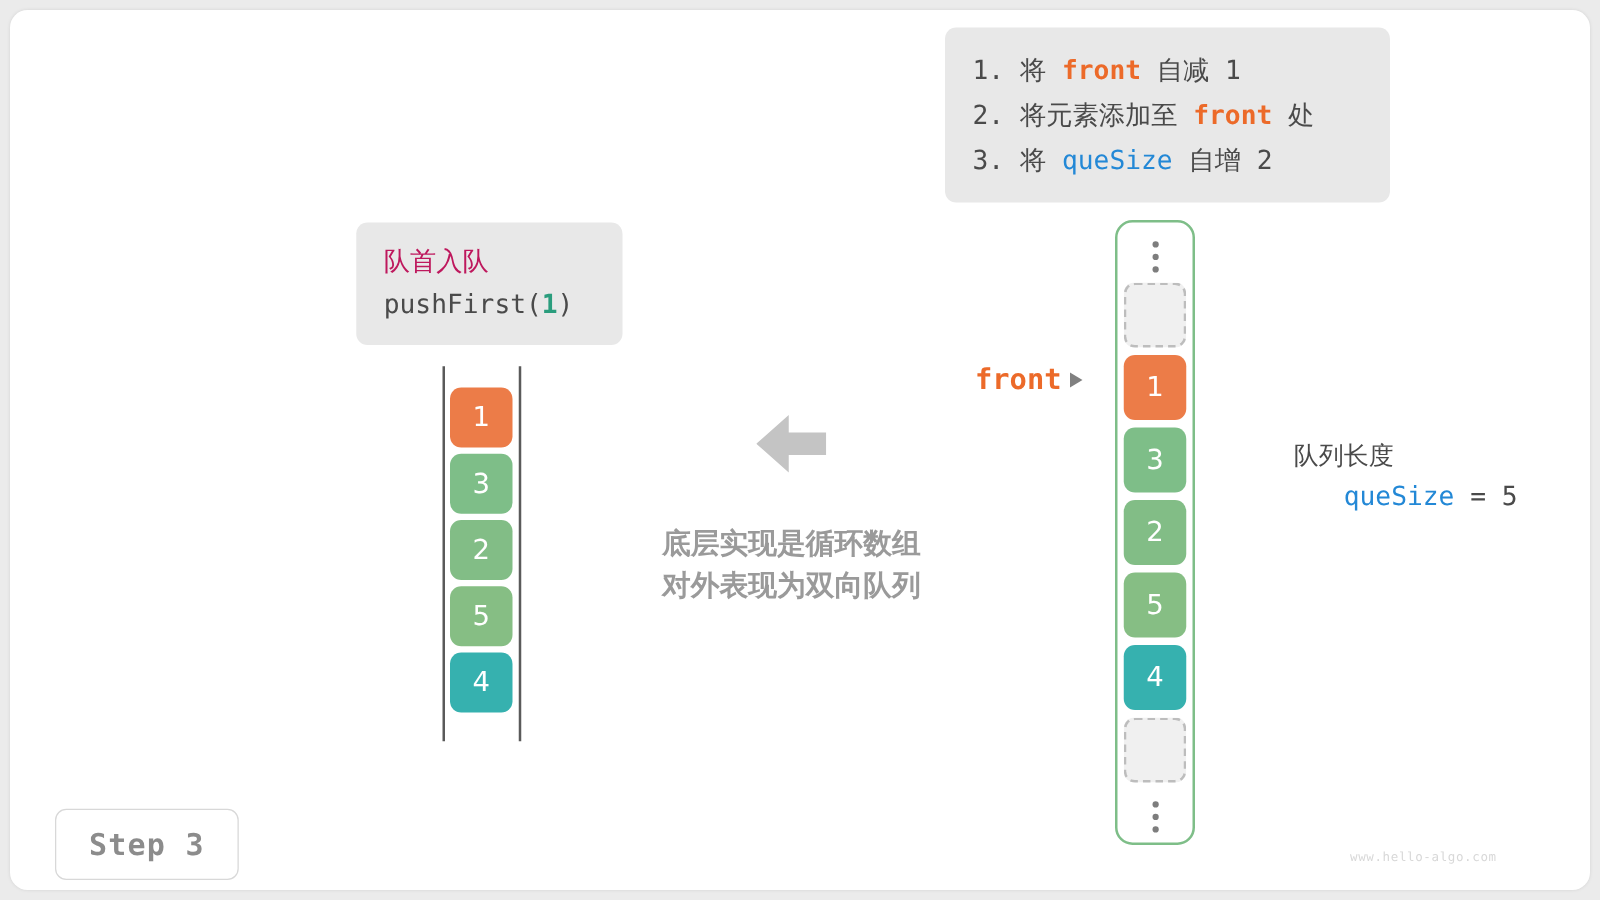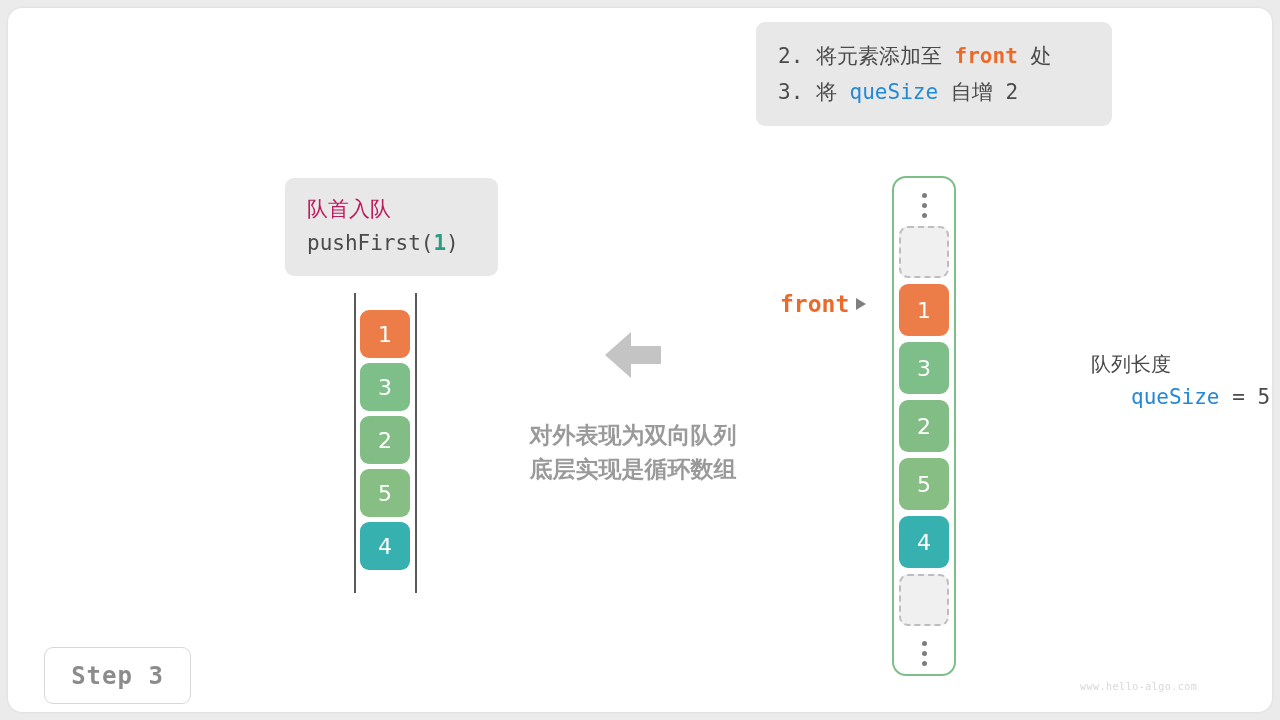--- a/index.html
+++ b/index.html
@@ -79,21 +79,21 @@
   #frontlbl .txt{
     font-family:"DejaVu Sans Mono","Liberation Mono",monospace;
     font-size:23px;font-weight:bold;color:#ec6a29;
   }
   #frontlbl .arr{
     width:0;height:0;border-top:6px solid transparent;border-bottom:6px solid transparent;
     border-left:10px solid #808080;
   }
 
   
-  #sizenote{position:absolute;left:1083px;top:340px;}
+  #sizenote{position:absolute;left:1027px;top:340px;}
   #sizenote .t1{font-size:20px;color:#4a4a4a;line-height:32px;
     font-family:"DejaVu Sans","Liberation Sans",sans-serif;}
   #sizenote .t2{font-size:21px;color:#4a4a4a;line-height:34px;white-space:pre;
     font-family:"DejaVu Sans Mono","Liberation Mono",monospace;margin-left:40px;}
 
   
   #bigarrow{position:absolute;left:597px;top:322px;width:56px;height:50px;}
   #caption{position:absolute;left:500px;top:410px;width:250px;text-align:center;}
   #caption div{
     font-size:23px;font-weight:bold;color:#9a9a9a;line-height:34px;
@@ -115,20 +115,21 @@
     font-family:"DejaVu Sans Mono","Liberation Mono",monospace;
     font-size:10px;color:#d8d8d8;letter-spacing:0.5px;
   }
 </style>
 </head>
 <body>
 
 <div class="page">
 
   <div class="gray-box" id="instr">
+    <div class="line"><span>1. 将 </span><span class="kw-front">front</span><span> 自减 1</span></div>
     <div class="line"><span>2. 将元素添加至 </span><span class="kw-front">front</span><span> 处</span></div>
     <div class="line"><span>3. 将 </span><span class="kw-size">queSize</span><span> 自增 2</span></div>
   </div>
 
   <div class="gray-box" id="opbox">
     <div class="t1">队首入队</div>
     <div class="t2"><span>pushFirst(</span><span class="num-green">1</span><span>)</span></div>
   </div>
 
   <div id="leftarr">
@@ -143,22 +144,22 @@
     </div>
   </div>
 
   <div id="bigarrow">
     <svg width="56" height="50" viewBox="0 0 56 50">
       <polygon points="0,25 26,2 26,16 56,16 56,34 26,34 26,48" fill="#c4c4c4"></polygon>
     </svg>
   </div>
 
   <div id="caption">
+    <div>底层实现是循环数组</div>
     <div>对外表现为双向队列</div>
-    <div>底层实现是循环数组</div>
   </div>
 
   <div id="frontlbl">
     <span class="txt">front</span>
     <span class="arr"></span>
   </div>
 
   <div id="rightarr">
     <div class="inner">
       <div class="dots">

